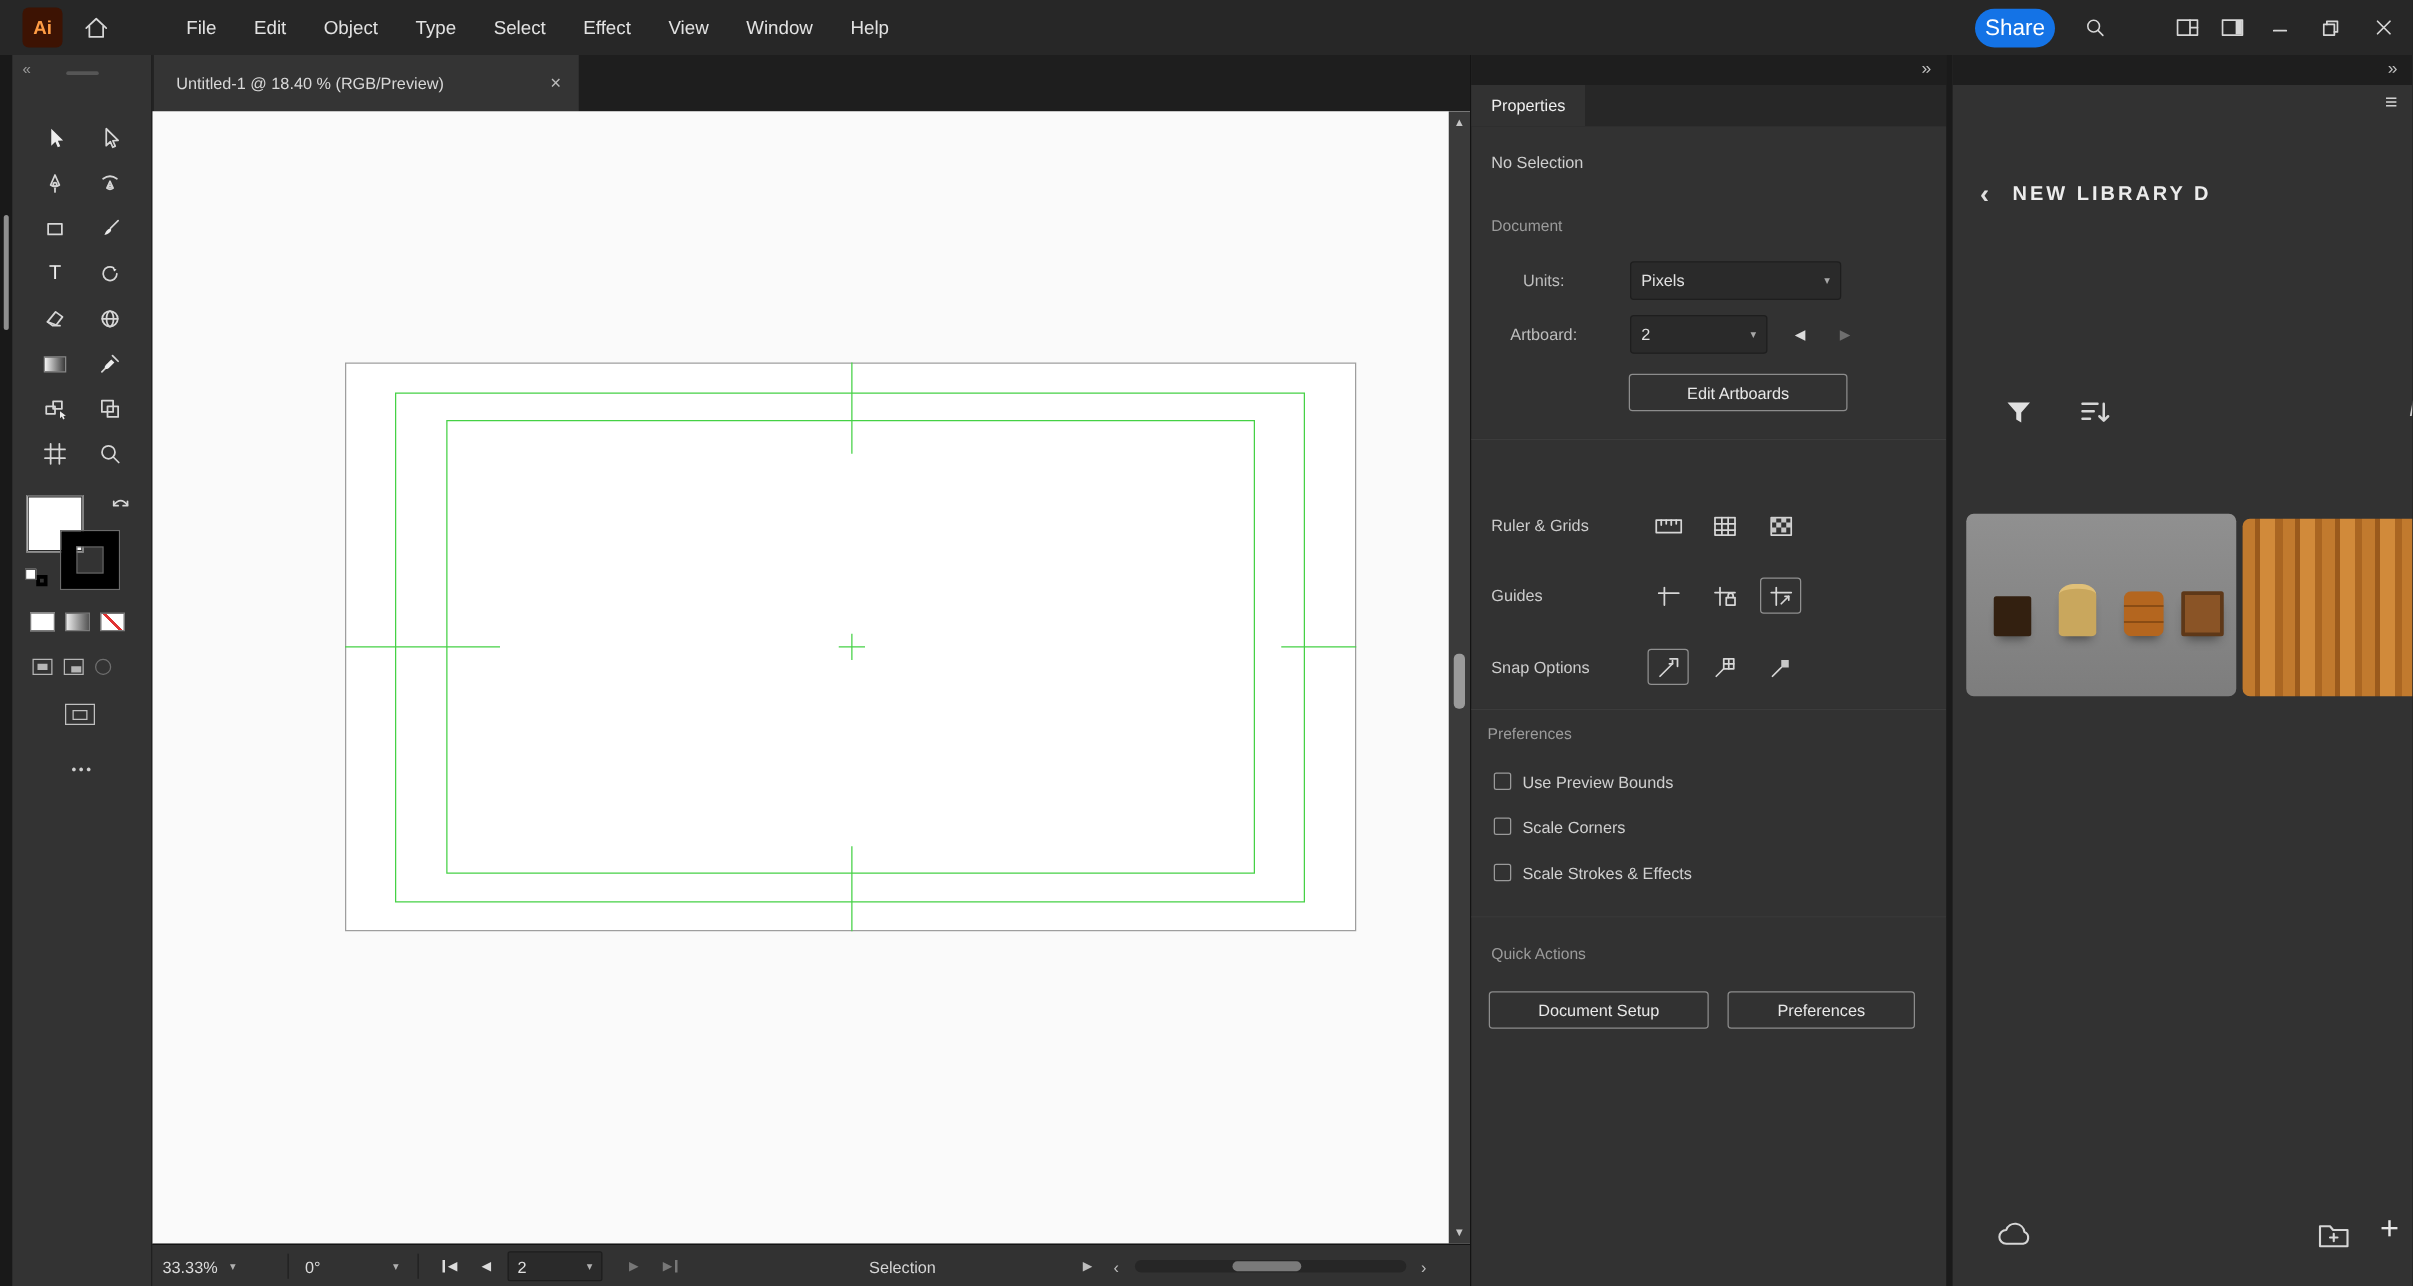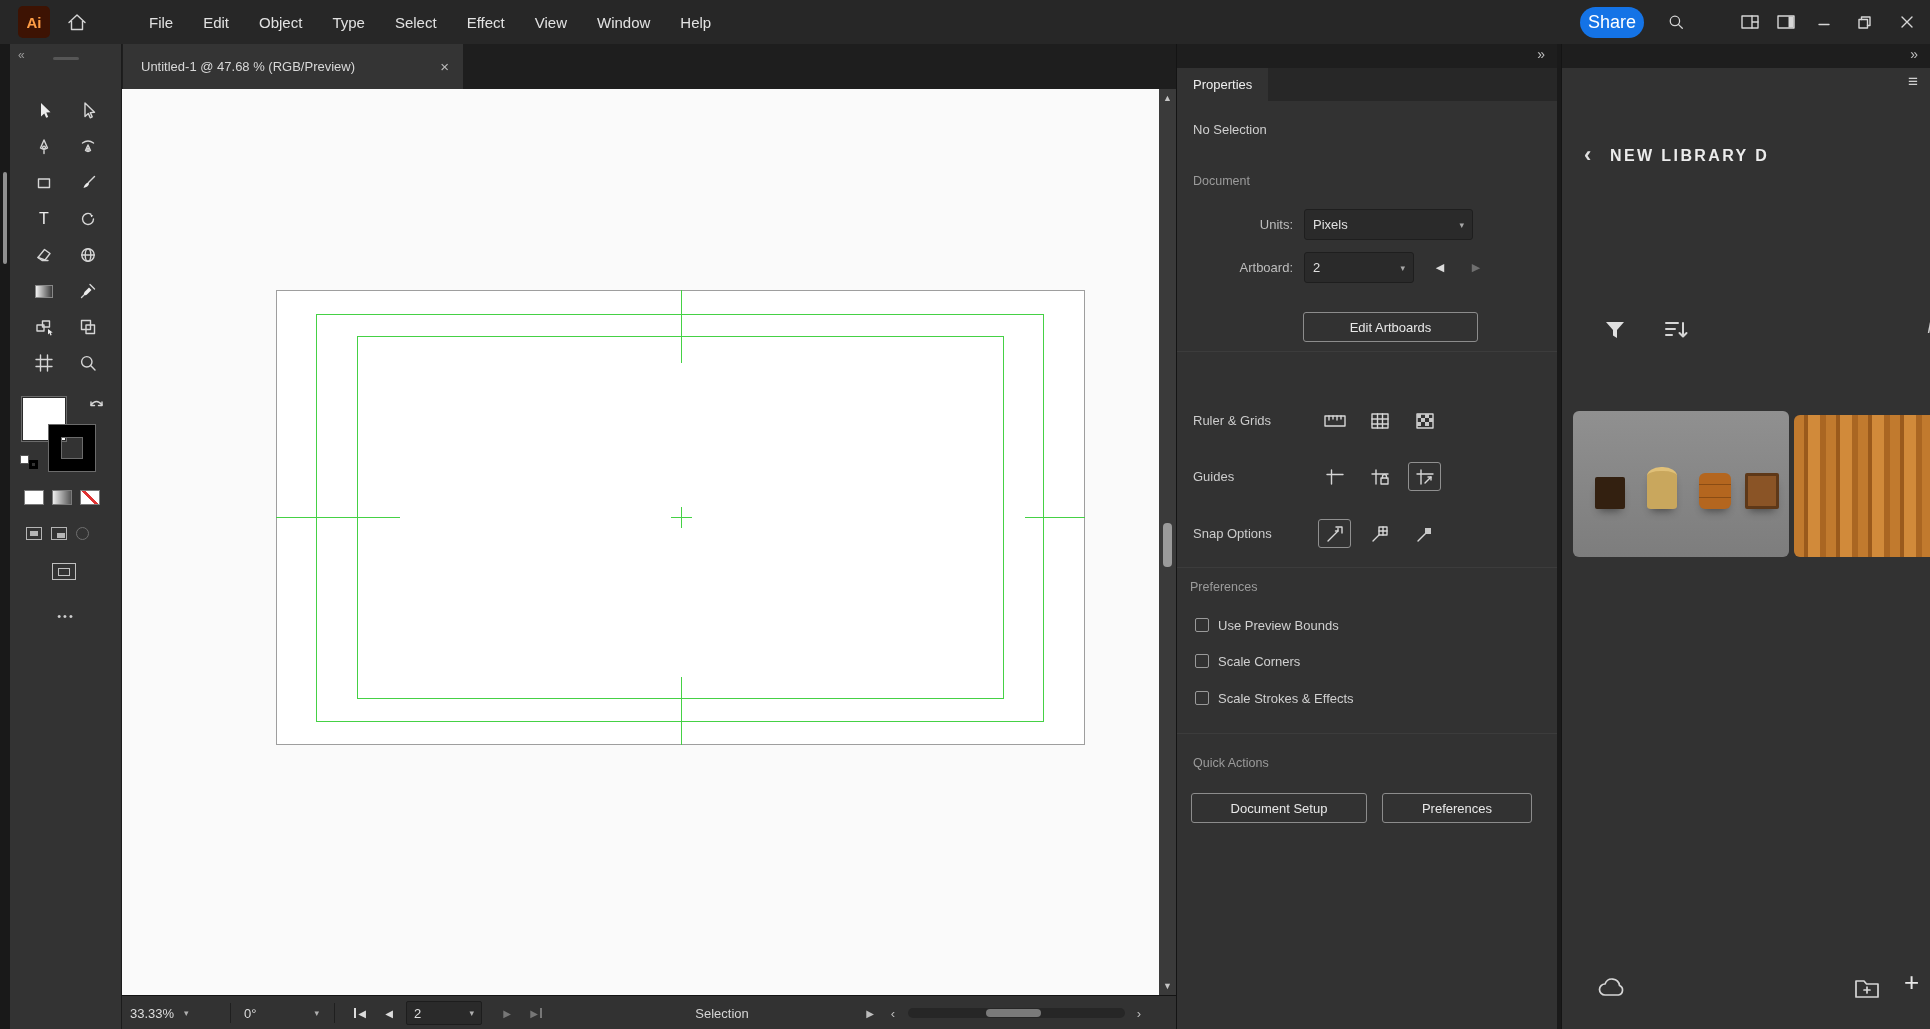--- a/index.html
+++ b/index.html
@@ -108,30 +108,30 @@
   .pdivider{position:absolute;left:0;right:0;height:1px;background:#262626;border-bottom:1px solid #3c3c3c}
 
   
   [data-name="properties-panel"]{position:absolute;left:1176px;top:44px;width:381px;bottom:0;background:#323232;border-left:1px solid #141414}
   [data-name="no-selection-label"]{position:absolute;left:16px;top:78px;font-size:13px;color:#cfcfcf}
   .seclabel{position:absolute;left:16px;font-size:12.5px;color:#9b9b9b}
   [data-name="document-section-label"]{top:130px}
   .prow{position:absolute;left:0;width:100%;height:31px}
   [data-name="units-row"]{top:165px}
   [data-name="artboard-row"]{top:208px}
-  .rlabel{position:absolute;left:0;width:116px;text-align:right;line-height:31px;font-size:13px;color:#bdbdbd}
+  .rlabel{position:absolute;left:0;width:116px;text-align:center;line-height:31px;font-size:13px;color:#bdbdbd}
   .dd{position:absolute;top:0;height:31px;background:#2a2a2a;border:1px solid #1e1e1e;border-radius:3px;display:flex;align-items:center;padding:0 8px;font-size:13px;color:#e0e0e0}
   .dd .caret{margin-left:auto;font-size:9px;color:#a8a8a8}
   [data-name="units-dropdown"]{left:127px;width:169px}
   [data-name="artboard-dropdown"]{left:127px;width:110px}
   .navarrow{position:absolute;top:0;width:26px;height:31px;display:flex;align-items:center;justify-content:center;font-size:11px;color:#dcdcdc}
   [data-name="artboard-prev-arrow"]{left:250px}
   [data-name="artboard-next-arrow"]{left:286px;color:#6f6f6f}
   .pbtn{position:absolute;height:30px;border:1px solid #8c8c8c;border-radius:3px;display:flex;align-items:center;justify-content:center;font-size:13px;color:#e8e8e8;background:transparent}
-  [data-name="edit-artboards-button"]{left:126px;top:268px;width:175px}
+  [data-name="edit-artboards-button"]{left:126px;top:255px;width:175px}
   [data-name="prop-divider-1"]{top:307px}
   .iconrow{position:absolute;left:0;width:100%;height:30px}
   .iconrow .rowlabel{position:absolute;left:16px;line-height:30px;font-size:13px;color:#cccccc}
   .ibtns{position:absolute;left:141px;top:0;display:flex;gap:12px}
   .ibtn{width:33px;height:29px;display:flex;align-items:center;justify-content:center;border-radius:3px;border:1px solid transparent}
   .ibtn.active{border:1px solid #909090}
   [data-name="ruler-grids-row"]{top:362px}
   [data-name="guides-row"]{top:418px}
   [data-name="snap-options-row"]{top:475px}
   [data-name="prop-divider-2"]{top:523px}
@@ -377,21 +377,21 @@
 
     <div data-name="screen-mode-button">
         <i data-name="screen-mode-icon"></i>
       </div>
     <div data-name="more-tools-button">•••</div>
   </aside>
 
   <section data-name="document-area">
     <div data-name="document-tabbar">
       <div data-name="document-tab">
-        <span data-name="document-tab-title">Untitled-1 @ 47.68 % (RGB/Preview)</span>
+        <span data-name="document-tab-title">Untitled-1 @ 18.40 % (RGB/Preview)</span>
         <span data-name="tab-close-icon">×</span>
       </div>
     </div>
 
     <div data-name="canvas">
       <div data-name="artboard"></div>
       <div class="guide-rect" data-name="guide-rect-outer"></div>
       <div class="guide-rect" data-name="guide-rect-inner"></div>
       <div class="guide" data-name="guide-v-top"></div>
       <div class="guide" data-name="guide-v-bottom"></div>

